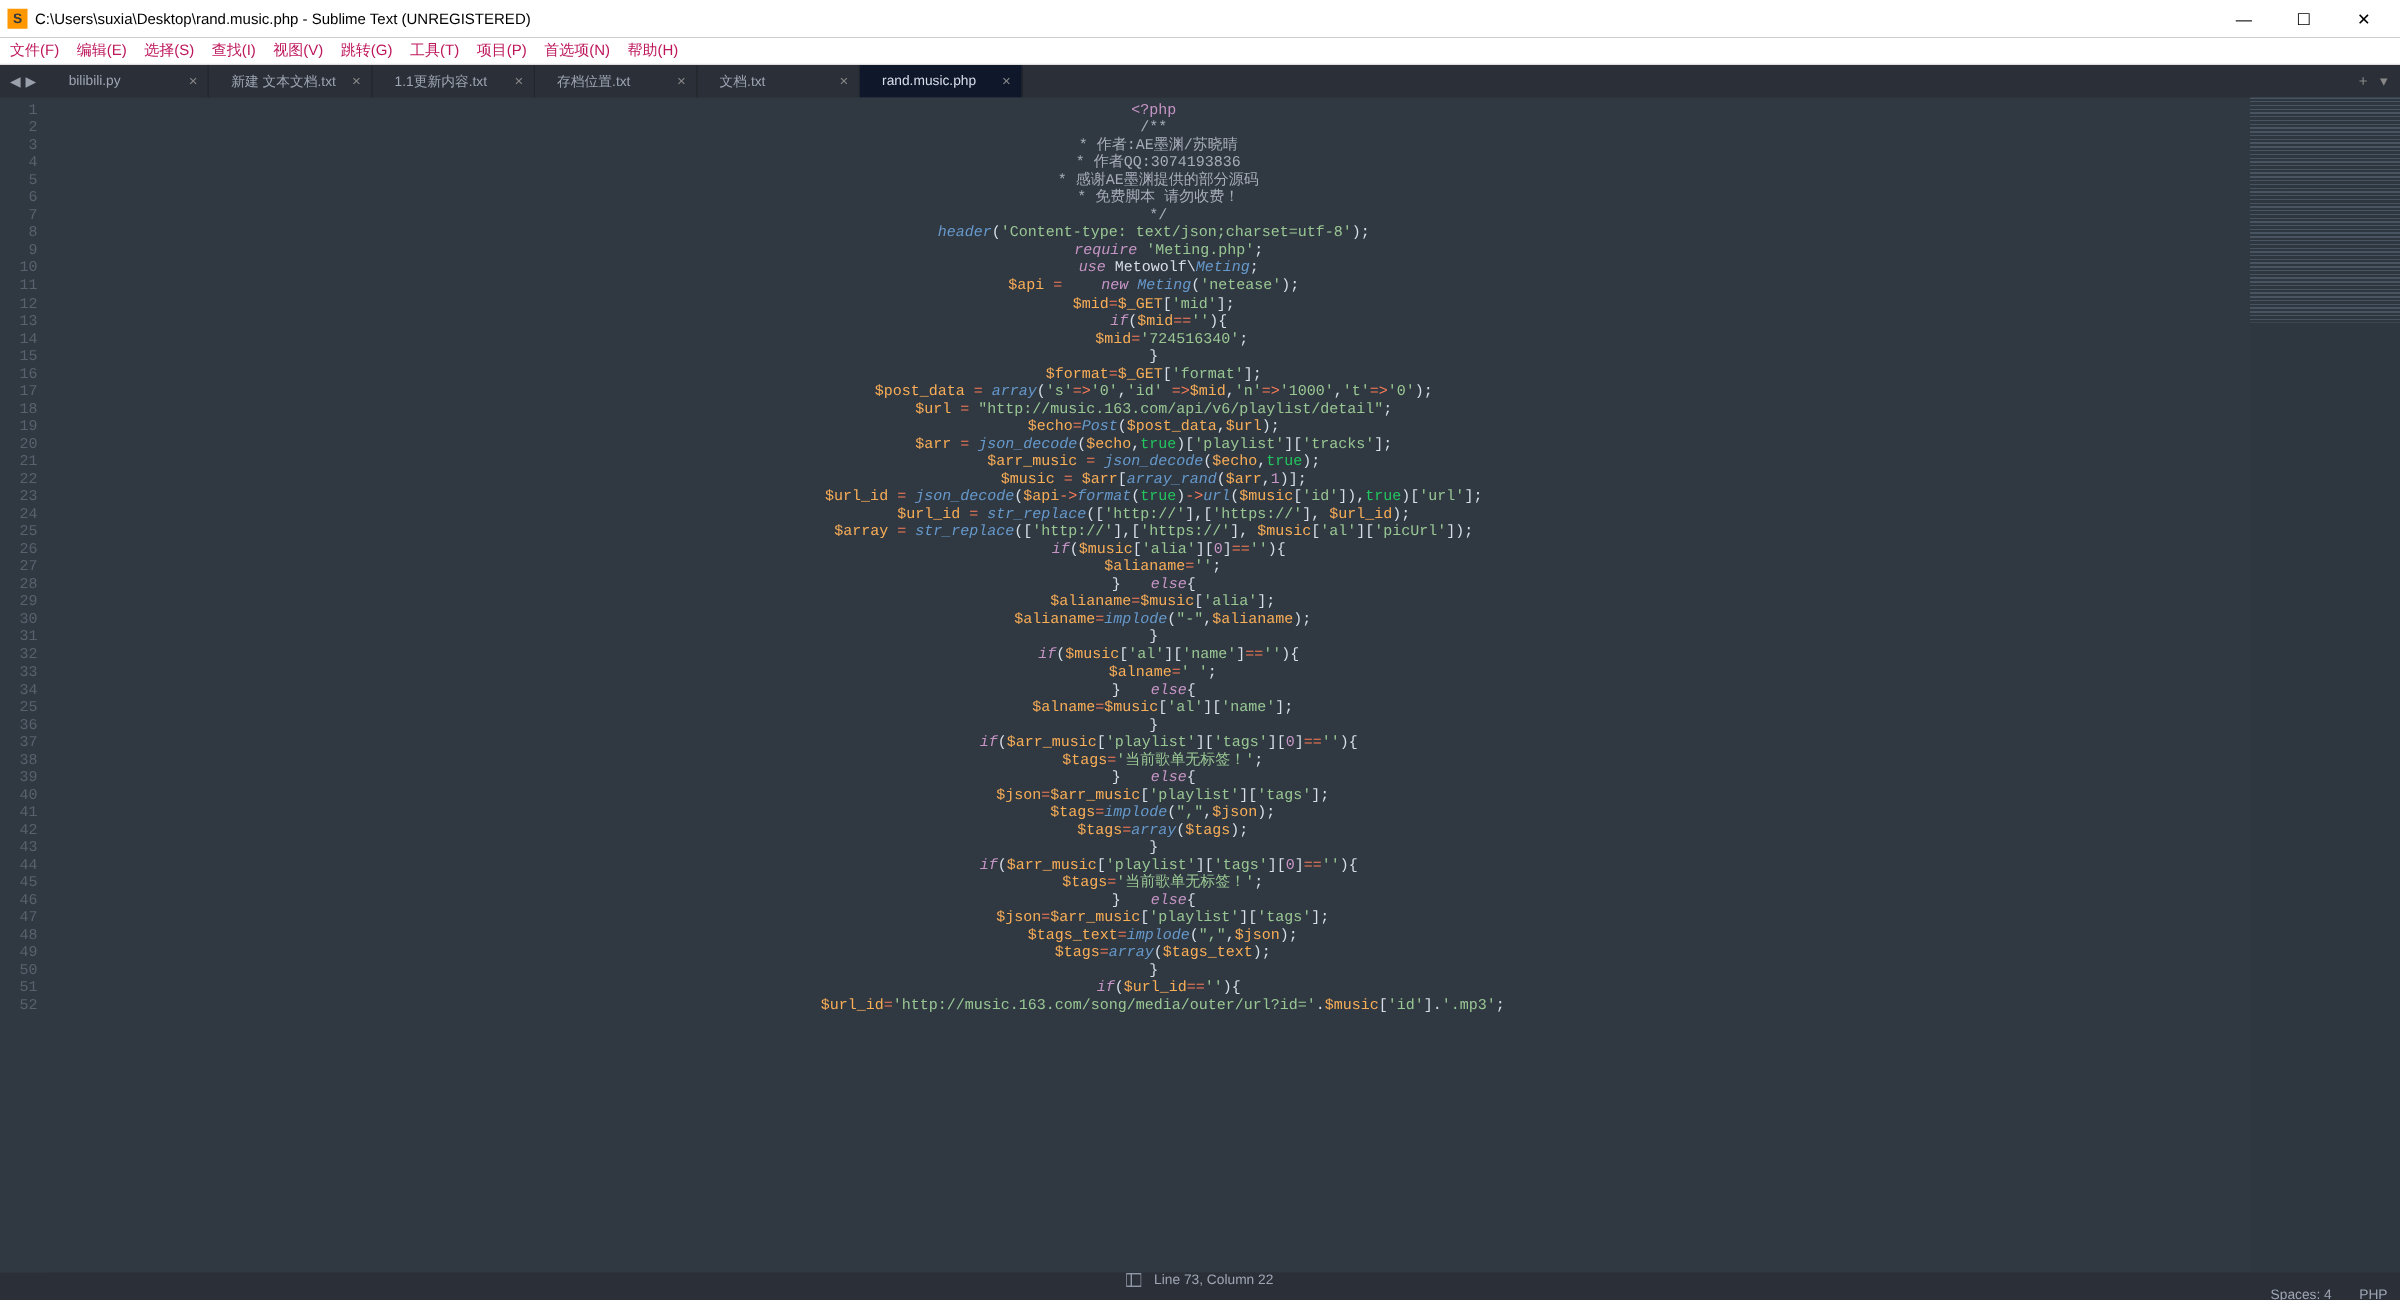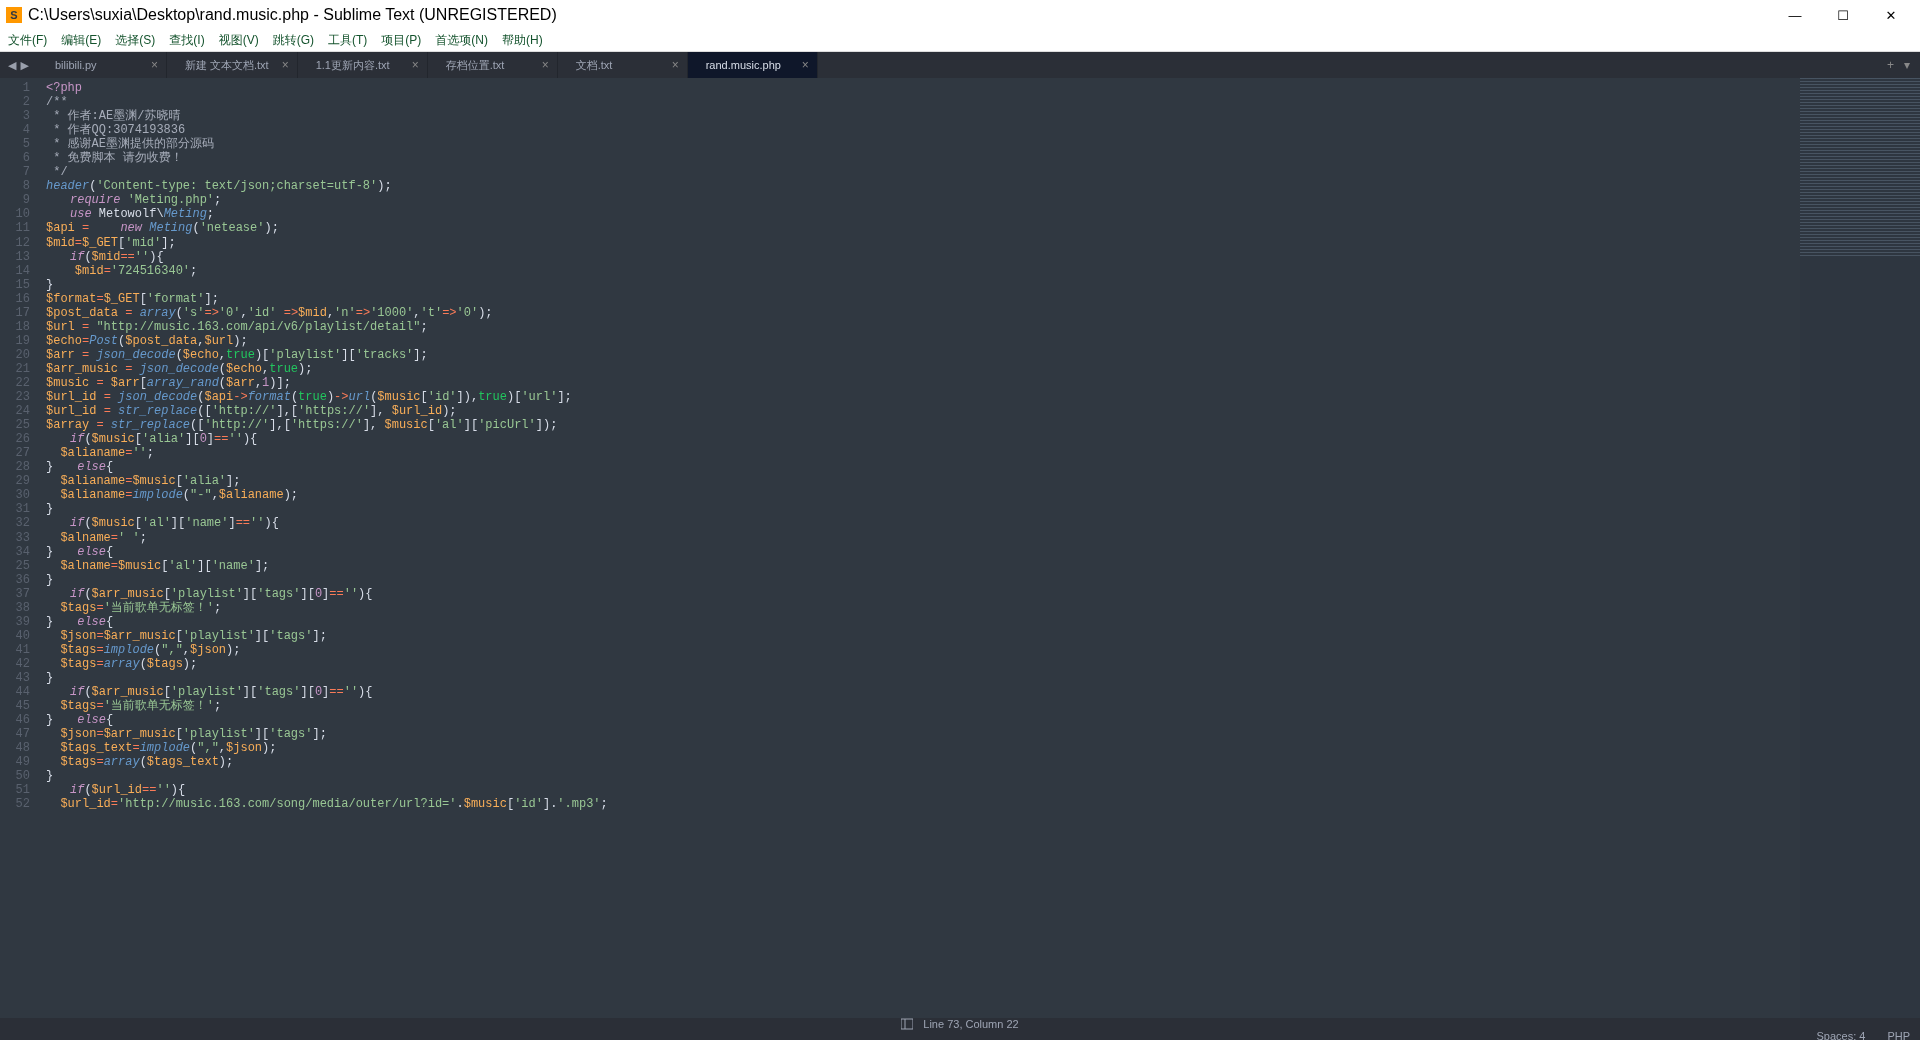--- a/index.html
+++ b/index.html
@@ -20,27 +20,27 @@
   align-items: center;
   padding: 0 6px;
 }
 .titlebar .app-icon {
   width: 16px; height: 16px;
   background: #ff9800;
   margin-right: 6px;
   display: flex; align-items: center; justify-content: center;
   color: #303841; font-weight: bold; font-size: 11px;
 }
-.titlebar .title { flex: 1; font-size: 16px; }
+.titlebar .title { flex: 1; font-size: 12px; }
 .win-controls { display: flex; gap: 18px; padding-right: 8px; }
 .win-controls span { width: 30px; text-align: center; cursor: pointer; font-size: 13px; }
 .menubar {
   height: 22px;
   background: #ffffff;
-  color: #14532d;
+  color: #be185d;
   display: flex; align-items: center;
   gap: 14px;
   padding: 0 8px;
   border-bottom: 1px solid #ddd;
 }
 .menubar span { cursor: pointer; font-size: 12px; }
 .topstrip {
   height: 26px;
   background: #2b2f37;
   display: flex; align-items: center;
@@ -83,20 +83,21 @@
   user-select: none;
 }
 .code {
   flex: 1;
   padding: 3px 0 0 6px;
   font-family: Consolas, "Courier New", monospace;
   font-size: 12px;
   line-height: 14.05px;
   white-space: pre;
   overflow: hidden;
+  text-align: center;
 }
 .minimap {
   width: 120px;
   background: #2e3640;
   position: relative;
 }
 .minimap::before {
   content: "";
   position: absolute;
   top: 0; left: 0; right: 0; height: 180px;

